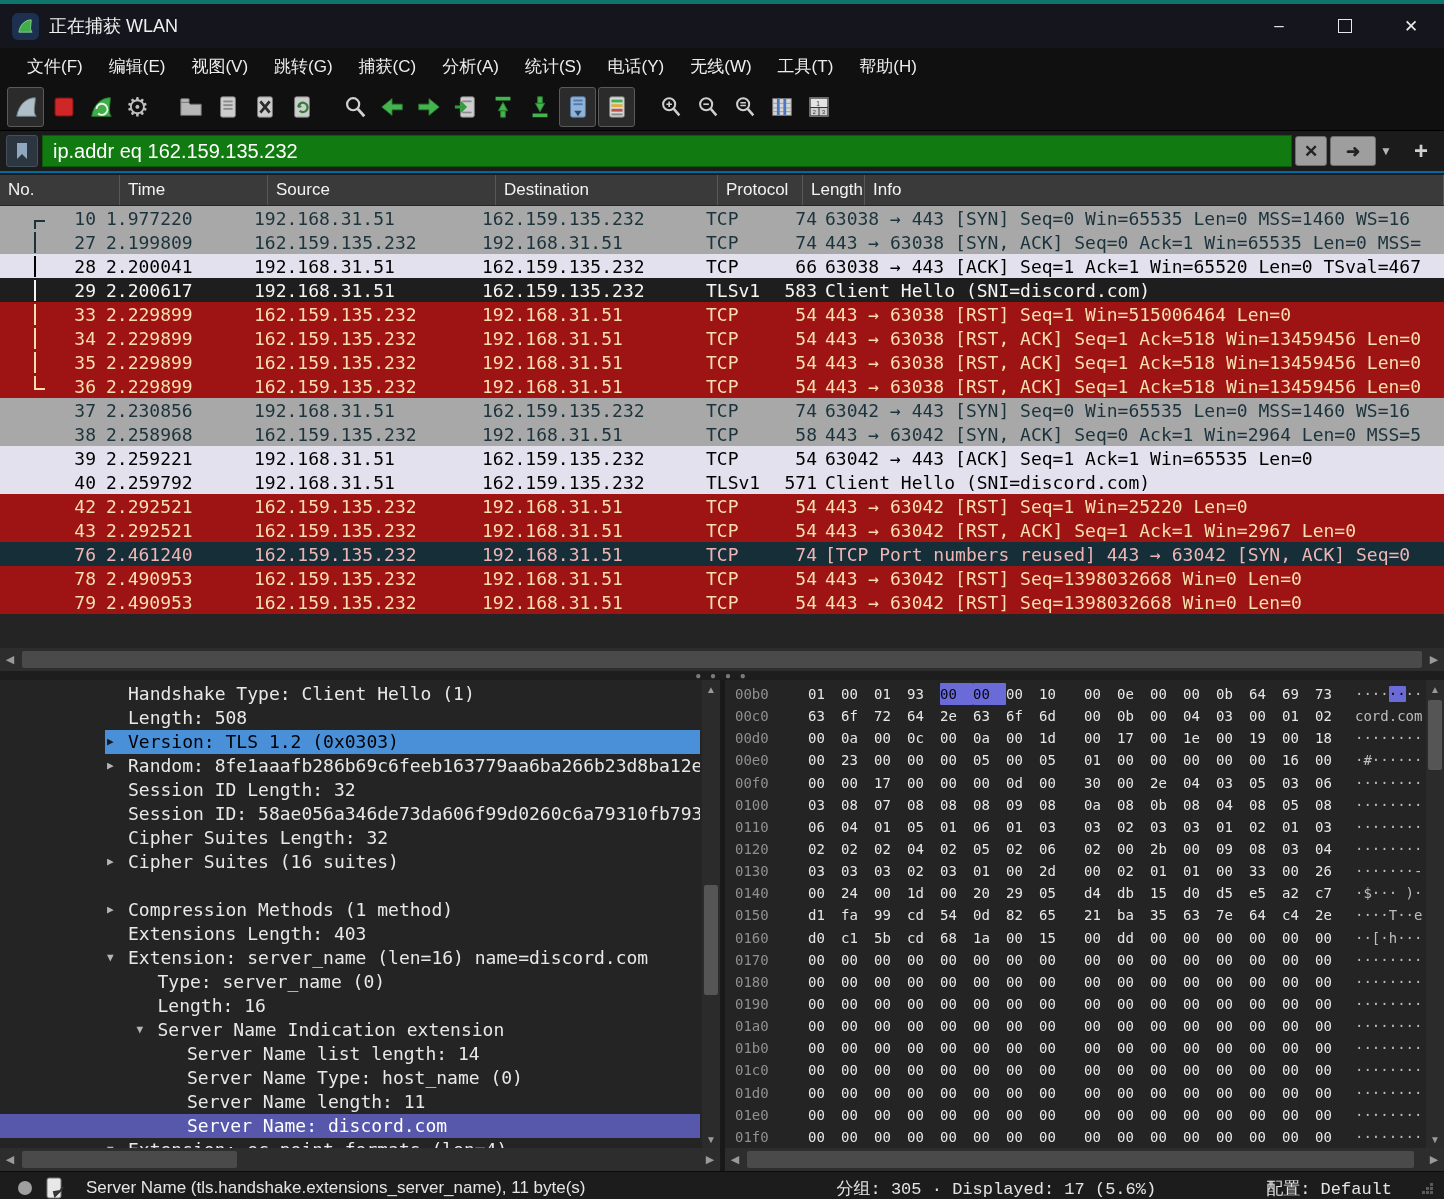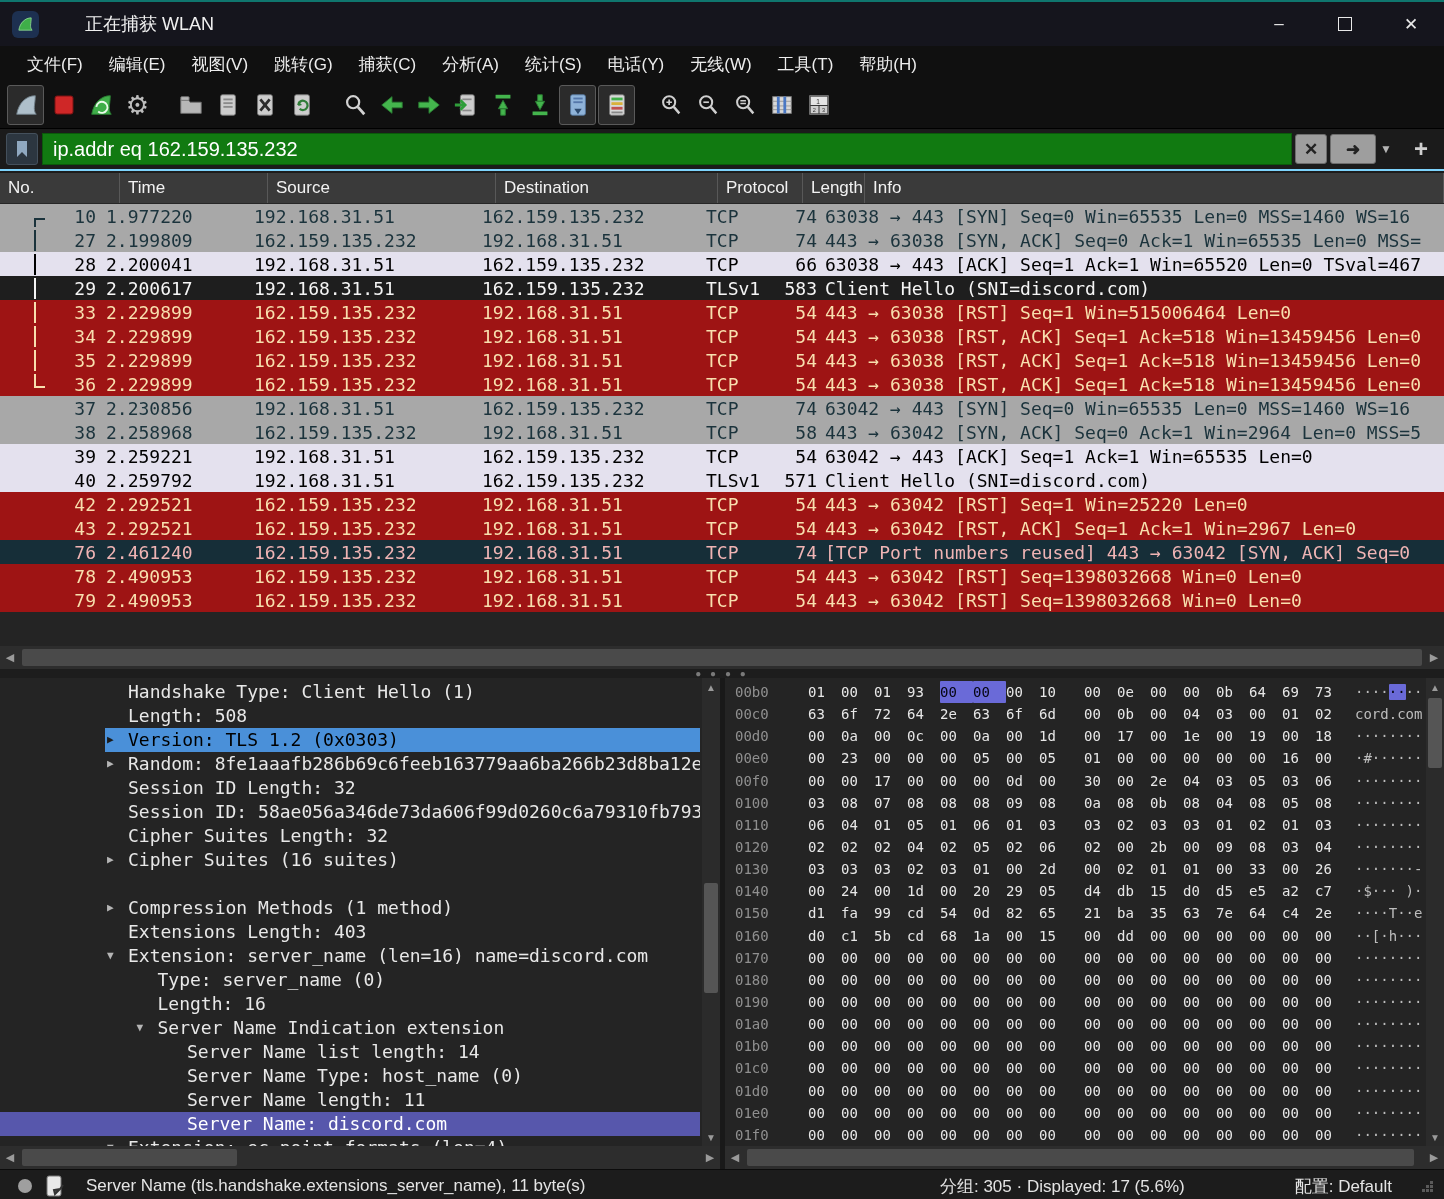--- a/index.html
+++ b/index.html
@@ -1,37 +1,37 @@
 <!DOCTYPE html>
 <html><head>
 <meta charset="utf-8">
 <style>
   html,body{margin:0;padding:0;background:#14141f;}
   .window{position:relative;width:1444px;height:1199px;background:#1c1c1c;overflow:hidden;
     font-family:"Liberation Sans",sans-serif;color:#e6e6e6;}
   
-  .titlebar{height:44px;background:#15151d;border-top:2px solid #0f766e;display:flex;align-items:center;gap:36px;}
+  .titlebar{height:44px;background:#15151d;border-top:4px solid #0f766e;display:flex;align-items:center;}
   .app-icon{width:27px;height:27px;margin:0 10px 0 12px;border-radius:6px;background:#1d3050;
     display:flex;align-items:center;justify-content:center;}
   .title-text{font-size:18px;color:#f0f0f0;}
   .win-btns{margin-left:auto;display:flex;height:100%;}
   .win-btn{width:66px;height:100%;display:flex;align-items:center;justify-content:center;
     color:#e8e8e8;font-size:17px;}
   .max-glyph{width:12px;height:12px;border:1px solid #e8e8e8;display:inline-block;}
   
   .menubar{height:36px;background:#101010;display:flex;align-items:center;padding-left:14px;font-size:17px;}
   .menu-item{padding:5px 13px;color:#ededed;white-space:nowrap;}
   
   .toolbar{height:46px;background:#101010;display:flex;align-items:center;padding-left:6px;border-bottom:1px solid #000;}
   .tbtn{width:35px;height:38px;display:flex;align-items:center;justify-content:center;margin:0 1px;}
   .tbtn.pressed{border:1px solid #5a5a5a;border-radius:3px;background:#2b2b2b;}
   .tgap{width:16px;}
   .gear-glyph{font-size:26px;color:#bdbdbd;line-height:1;}
   
-  .filterbar{height:40px;background:#1b1b1b;display:flex;align-items:center;padding:0 6px;border-bottom:2px solid #7dd3fc;}
+  .filterbar{height:40px;background:#1b1b1b;display:flex;align-items:center;padding:0 6px;border-bottom:2px solid #0369a1;}
   .bookmark-btn{width:30px;height:30px;background:#2c3640;border:1px solid #44505c;border-radius:3px;
     display:flex;align-items:center;justify-content:center;margin-right:4px;}
   .filter-input{flex:1;height:30px;background:#117a11;border:1px solid #0a5a0a;color:#fff;
     font-size:20px;font-family:"Liberation Sans",sans-serif;padding:0 10px;outline:none;}
   .fbtn{width:30px;height:28px;background:#9e9e9e;border:1px solid #6d6d6d;border-radius:3px;
     display:flex;align-items:center;justify-content:center;color:#222;font-size:17px;margin-left:3px;font-weight:bold;}
   .fbtn.apply{width:44px;}
   .fchev{width:20px;color:#b5b5b5;font-size:12px;text-align:center;}
   .fplus{width:34px;height:28px;display:flex;align-items:center;justify-content:center;color:#cfcfcf;
     font-size:24px;font-weight:bold;margin-left:8px;}
@@ -91,21 +91,21 @@
   .hx-bytes{margin-left:23px;display:flex;flex-shrink:0;}
   .hx-b{width:33px;flex-shrink:0;}
   .hx-b.g2-first{margin-left:12px;}
   .hx-hl{background:#6a6ad8;color:#050510;border-radius:1px;}
   .hx-ascii{margin-left:7px;width:71px;overflow:hidden;color:#bdbdbd;flex-shrink:0;white-space:pre;}
   
   .statusbar{height:32px;background:#1c1c1c;border-top:1px solid #0c0c0c;display:flex;align-items:center;
     font-size:17px;color:#e4e4e4;padding:0 10px;}
   .st-circle{width:14px;height:14px;border-radius:50%;background:#9f9f9f;margin:0 14px 0 8px;}
   .st-field{margin-left:22px;}
-  .st-right{margin-left:auto;display:flex;align-items:center;}
+  .st-right{margin-left:auto;display:flex;align-items:center;font-family:Liberation Mono, monospace;}
   .st-packets{margin-right:110px;}
   .st-profile{margin-right:28px;}
 </style>
 </head>
 <body>
 
 <div class="window">
 
   <div class="titlebar">
     <span class="app-icon">

